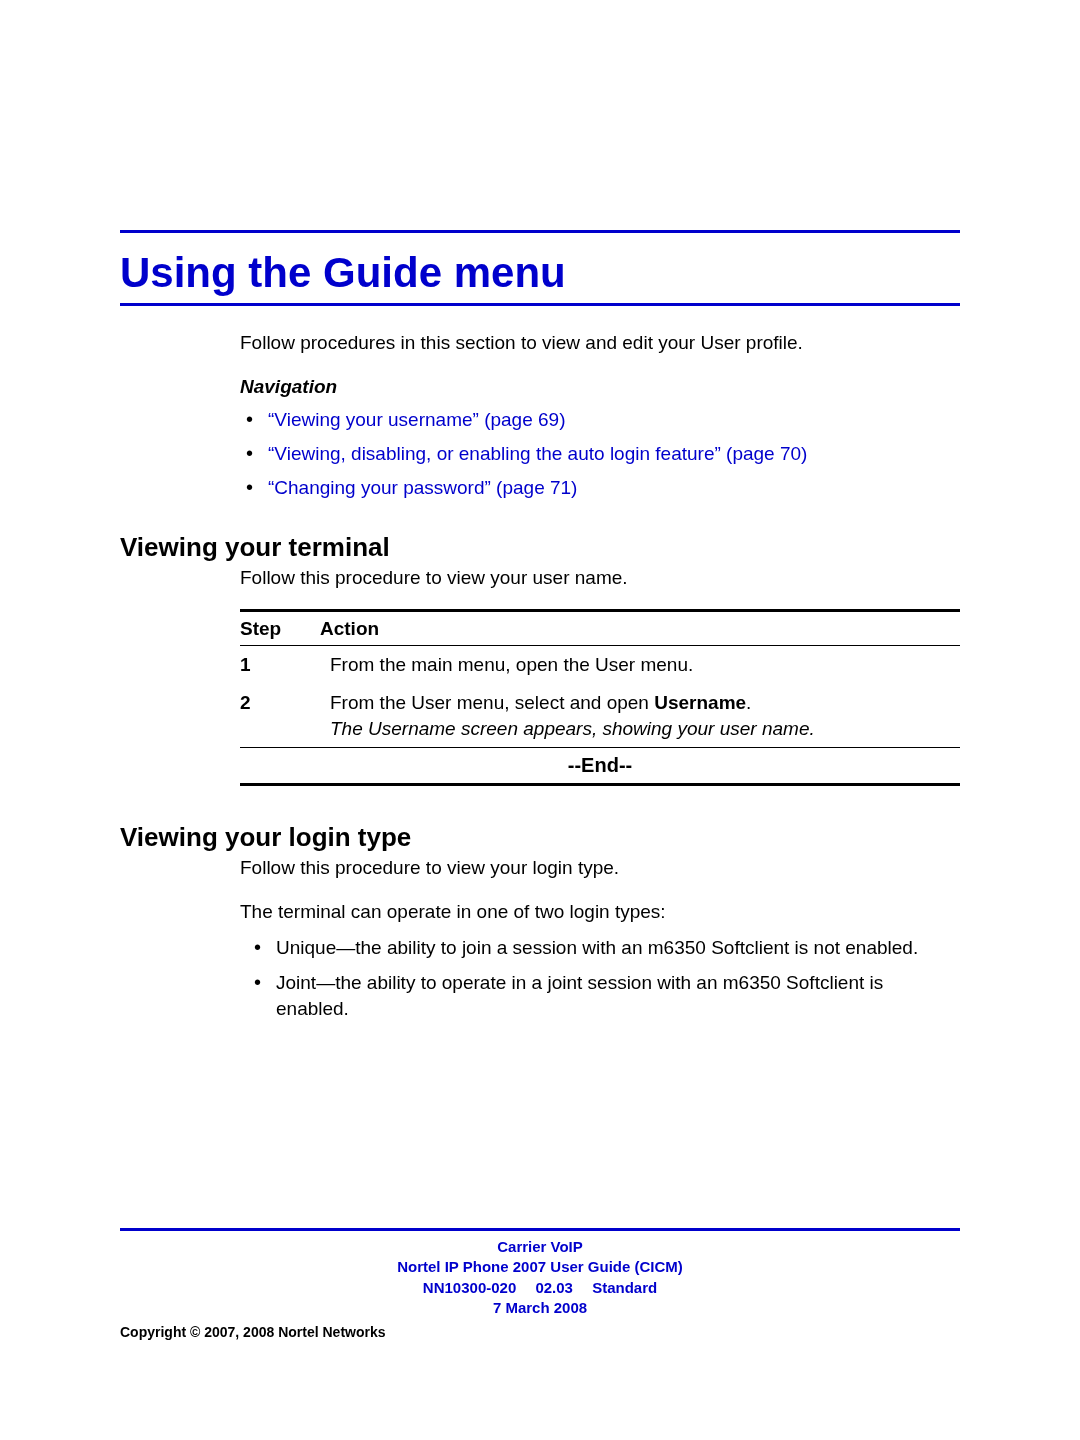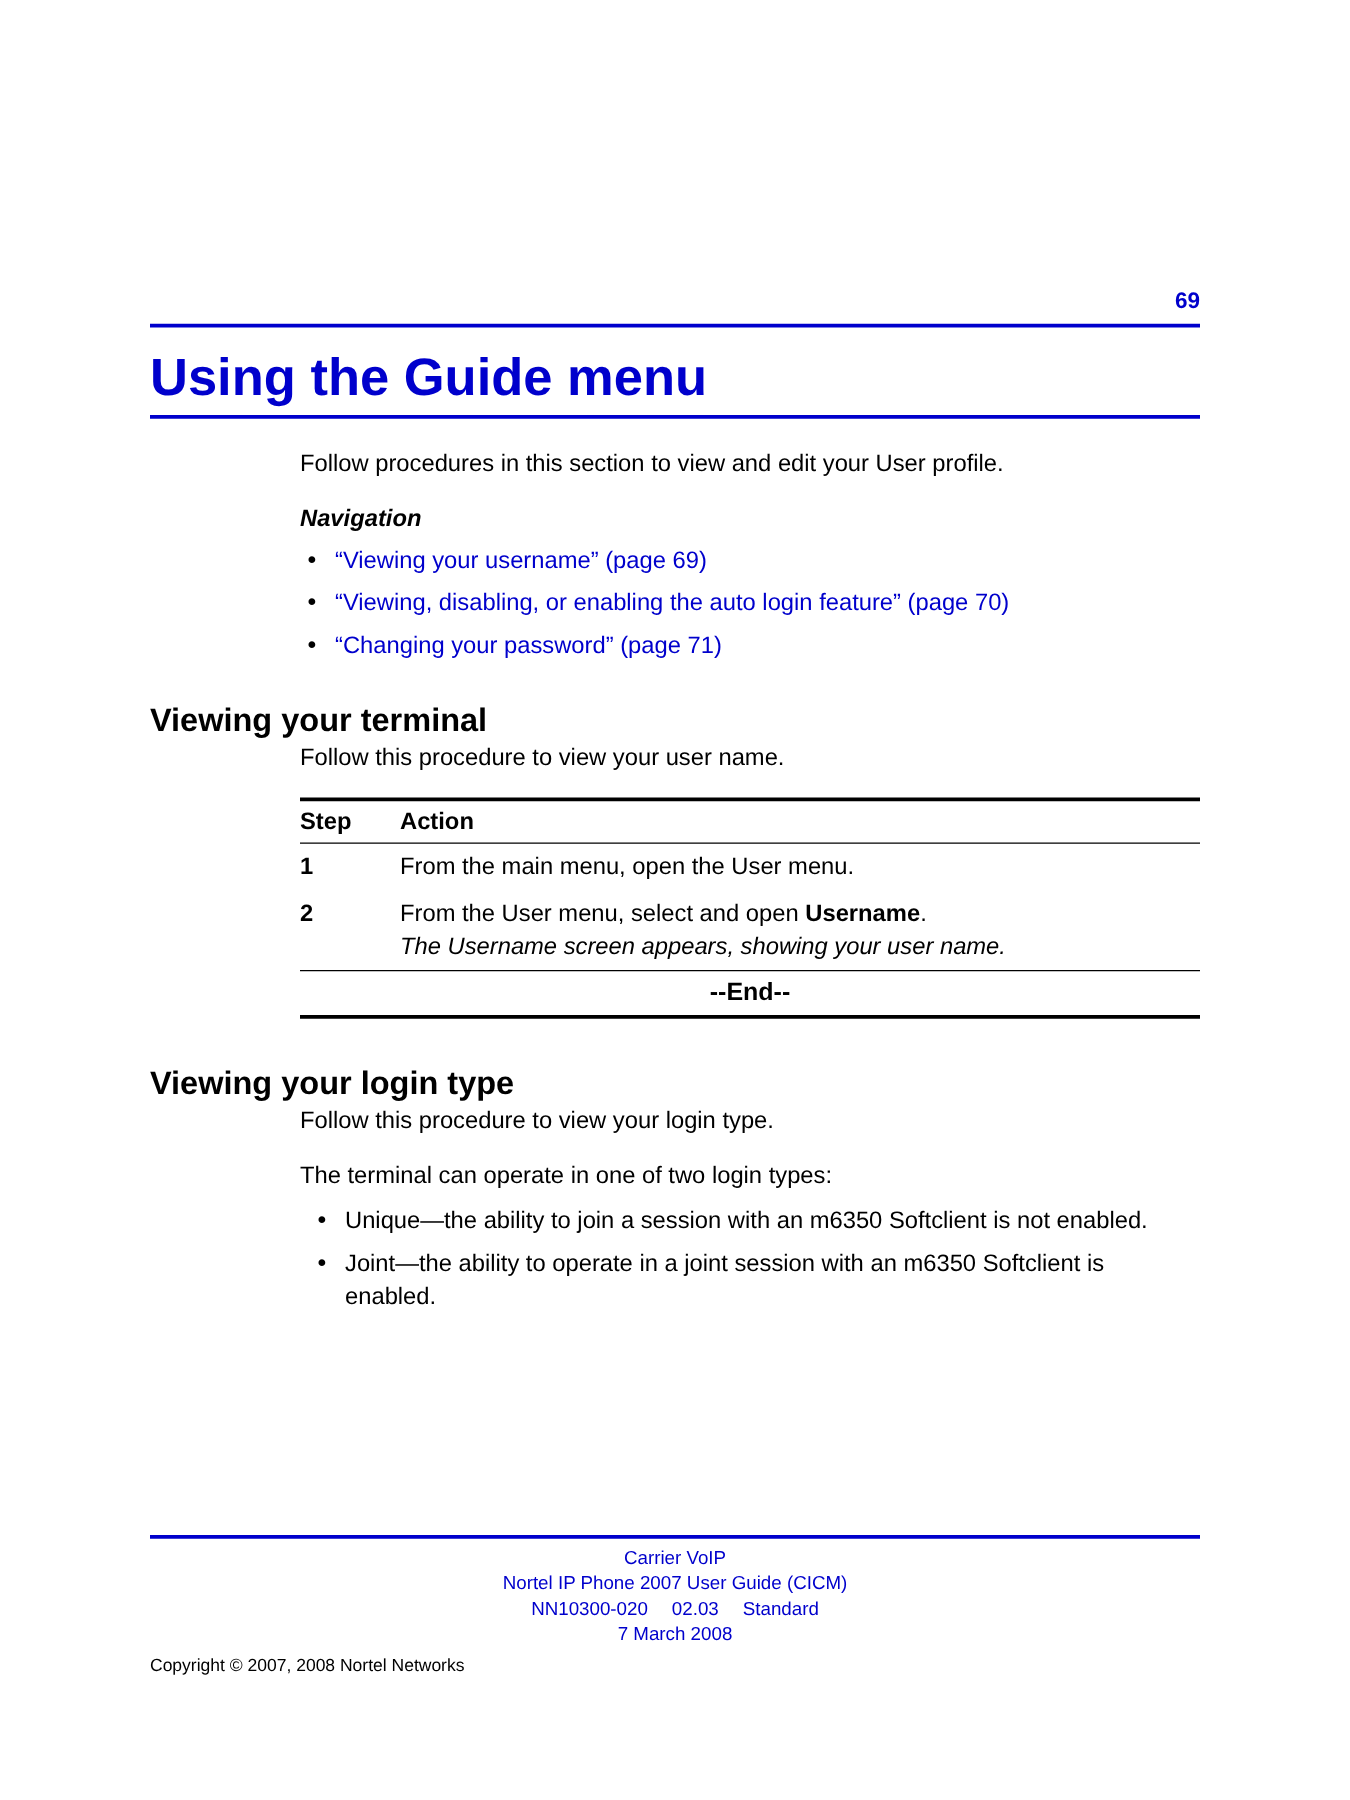--- a/index.html
+++ b/index.html
@@ -106,20 +106,21 @@
   .step-row {
     display: flex;
     padding: 6px 0;
   }
   .step-num {
     width: 80px;
     font-weight: bold;
   }
   .step-text {
     flex: 1;
+    margin-left: 10px;
   }
   .step-text .italic {
     font-style: italic;
   }
   .end-label {
     text-align: center;
     font-weight: bold;
     font-size: 20px;
     padding: 4px 0;
   }
@@ -140,20 +141,21 @@
     color: #000;
     font-size: 20px;
     line-height: 1;
     top: 2px;
   }
   .footer {
     position: absolute;
     bottom: 100px;
     left: 120px;
     right: 120px;
+    font-weight: bold;
   }
   .footer-rule {
     border-top: 3px solid #0000cc;
     margin-bottom: 6px;
   }
   .footer-center {
     text-align: center;
     color: #0000cc;
     font-size: 15px;
     line-height: 1.35;
@@ -163,21 +165,20 @@
     color: #000;
     margin-top: 6px;
   }
   .bold { font-weight: bold; }
 </style>
 </head>
 <body>
 
 <div class="page">
 
-  <div class="page-number">69</div>
   <div class="top-rule"></div>
   <div class="chapter-title">Using the Guide menu</div>
   <div class="under-rule"></div>
 
   <div class="body-indent">
     <div class="intro">Follow procedures in this section to view and edit your User profile.</div>
 
     <div class="nav-heading">Navigation</div>
     <ul class="nav-list">
       <li>“Viewing your username” (page 69)</li>

